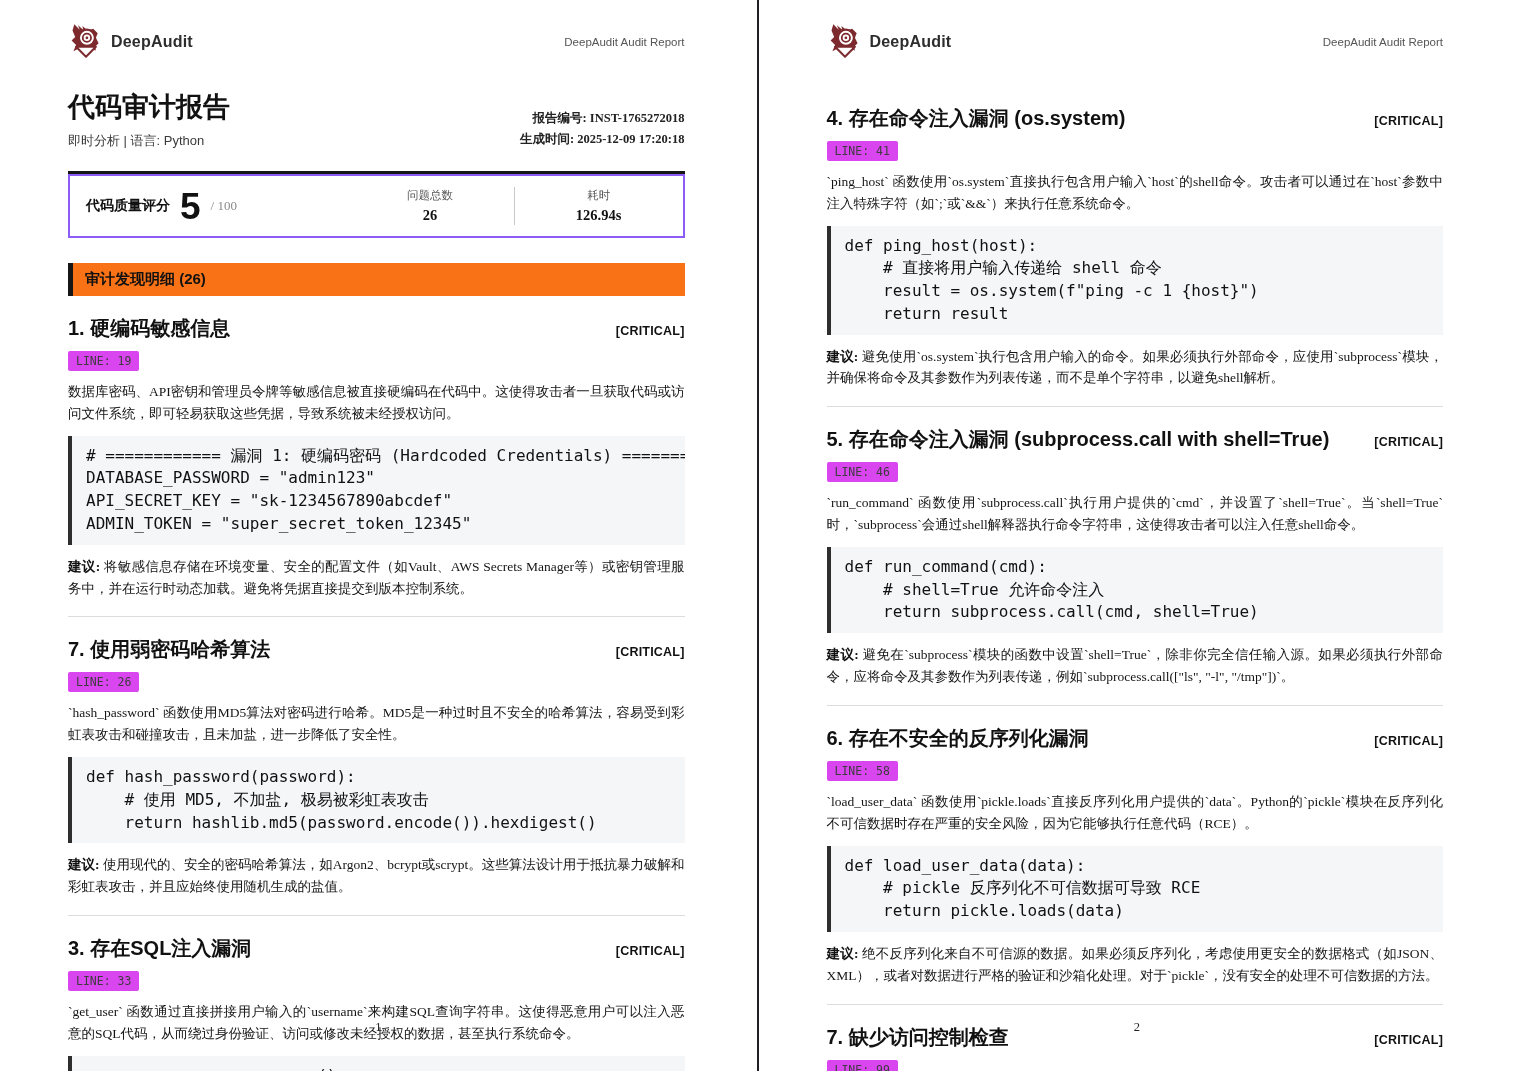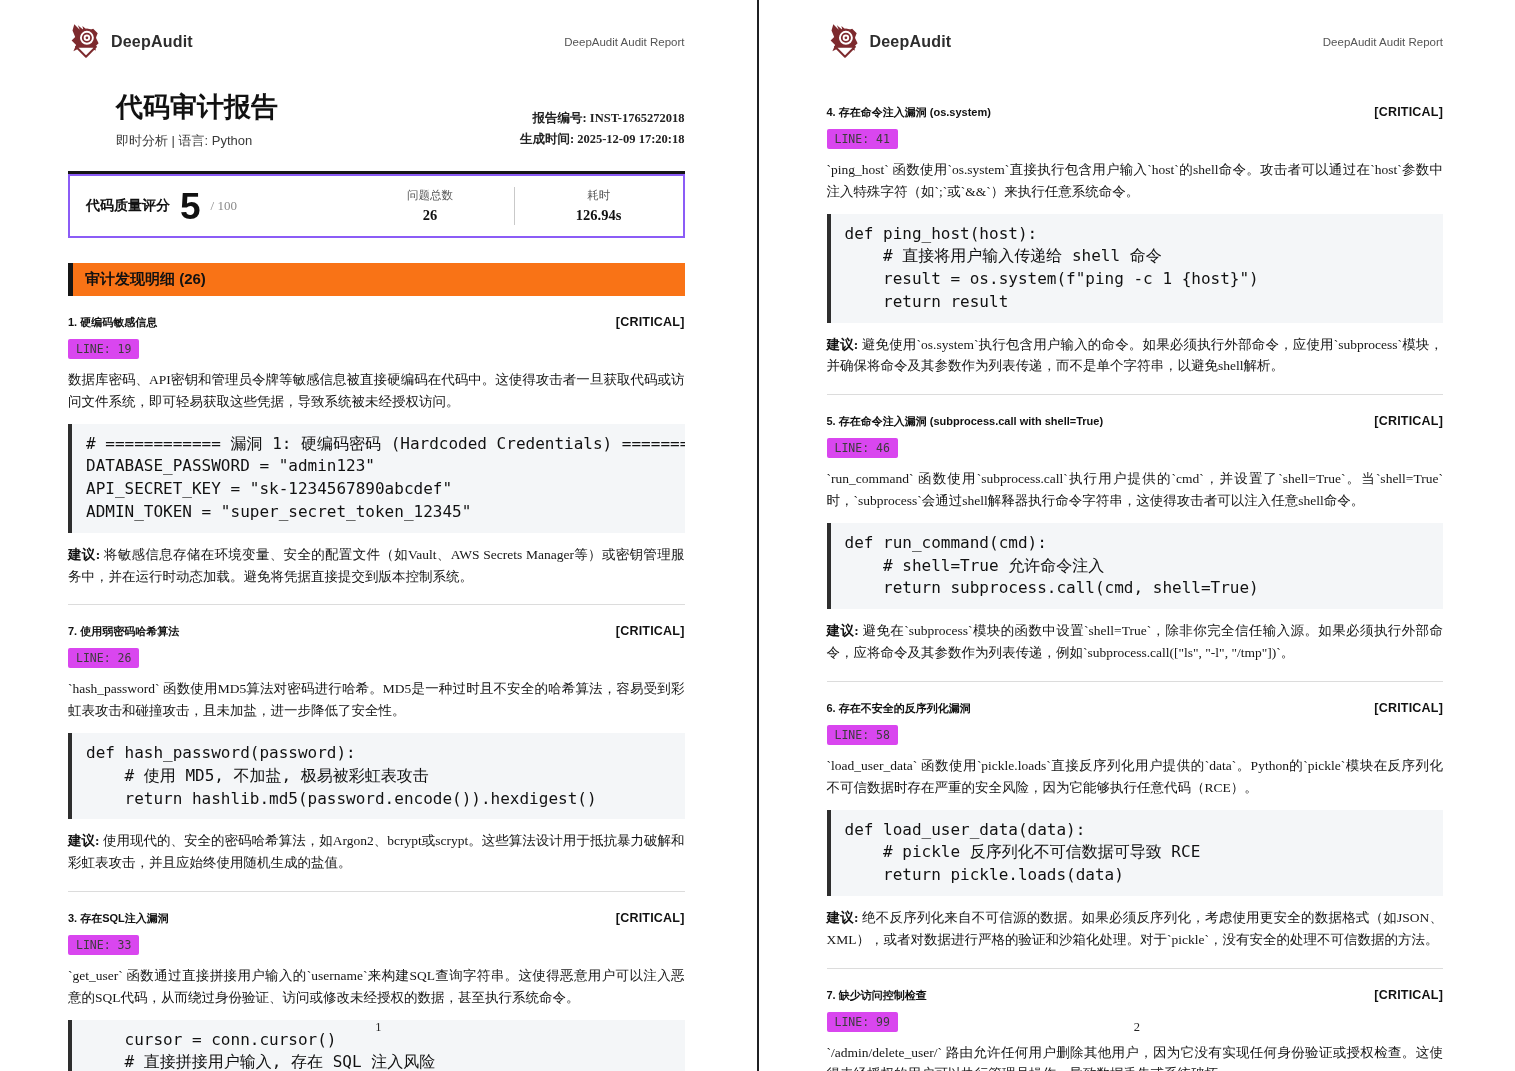--- a/index.html
+++ b/index.html
@@ -10,21 +10,21 @@
   .page { flex: 1 1 0; position: relative; background: #fff; overflow: hidden; padding: 22px 72px 0 68px; }
   .page-divider { width: 2px; background: #1f2023; }
 
   
   .doc-header { display: flex; justify-content: space-between; align-items: center; height: 40px; }
   .brand { display: flex; align-items: center; gap: 7px; }
   .brand-name { font-size: 16px; font-weight: bold; color: #2d2d2d; letter-spacing: .2px; }
   .header-right { font-size: 11.5px; color: #555; }
 
   
-  .title-row { display: flex; justify-content: space-between; align-items: flex-end; margin-top: 30px; margin-left: 48px; }
+  .title-row { display: flex; justify-content: space-between; align-items: flex-end; margin-top: 30px; }
   .doc-title { font-size: 27px; font-weight: bold; color: #111; line-height: 1.15; }
   .doc-subtitle { font-size: 13px; color: #3a3a3a; margin-top: 9px; }
   .meta { text-align: right; font-size: 12.5px; font-weight: 600; color: #222; line-height: 1.7; font-family: "Liberation Serif", serif; }
   .thick-rule { border: none; border-top: 3px solid #161616; margin-top: 21px; }
 
   
   .score-card { border: 2px solid #8b5cf6; display: flex; align-items: center; height: 64px; }
   .score-left { flex: 1.55; display: flex; align-items: center; gap: 10px; padding-left: 16px; }
   .score-label { font-size: 14px; font-weight: bold; color: #111; }
   .score-value { font-size: 37px; font-weight: bold; color: #111; line-height: 1; }
@@ -33,21 +33,21 @@
   .cell-label { font-size: 11.5px; color: #555; }
   .cell-value { font-size: 14.5px; font-weight: bold; color: #111; margin-top: 4px; font-family: "Liberation Serif", serif; }
   .v-divider { width: 1px; height: 38px; background: #c9c9c9; }
 
   
   .section-header { margin-top: 25px; background: #f97316; border-left: 5px solid #161616; padding: 7px 12px; font-size: 15px; font-weight: bold; color: #111; }
 
   
   .finding { padding-top: 19px; }
   .finding-head { display: flex; justify-content: space-between; align-items: baseline; }
-  .finding-title { font-size: 11px; font-weight: bold; color: #111; }
+  .finding-title { font-size: 20px; font-weight: bold; color: #111; }
   .severity { font-size: 12.5px; font-weight: bold; color: #111; letter-spacing: .2px; }
   .line-chip-row { margin-top: 9px; }
   .line-chip { display: inline-block; background: #d946ef; color: #3c3c3c; font-family: "DejaVu Sans Mono", "Liberation Mono", monospace; font-size: 11.5px; padding: 3px 8px; border-radius: 2px; }
   .desc { margin-top: 10px; font-size: 13.5px; line-height: 1.62; color: #151515; text-align: justify; font-family: "Liberation Serif", serif; }
   .code { margin-top: 11px; background: #f4f6f8; border-left: 4px solid #2e2e2e; padding: 9px 14px; font-family: "DejaVu Sans Mono", "Liberation Mono", monospace; font-size: 16px; line-height: 1.42; color: #111; white-space: pre; overflow: hidden; }
   .advice { margin-top: 11px; font-size: 13.5px; line-height: 1.62; color: #151515; text-align: justify; font-family: "Liberation Serif", serif; }
   .advice strong { font-weight: bold; color: #111; }
   .finding-divider { border: none; border-top: 1px solid #dcdcdc; margin-top: 17px; }
 
   .page-number { position: absolute; bottom: 36px; left: 0; right: 0; text-align: center; font-size: 12.5px; color: #222; font-family: "Liberation Serif", serif; }

